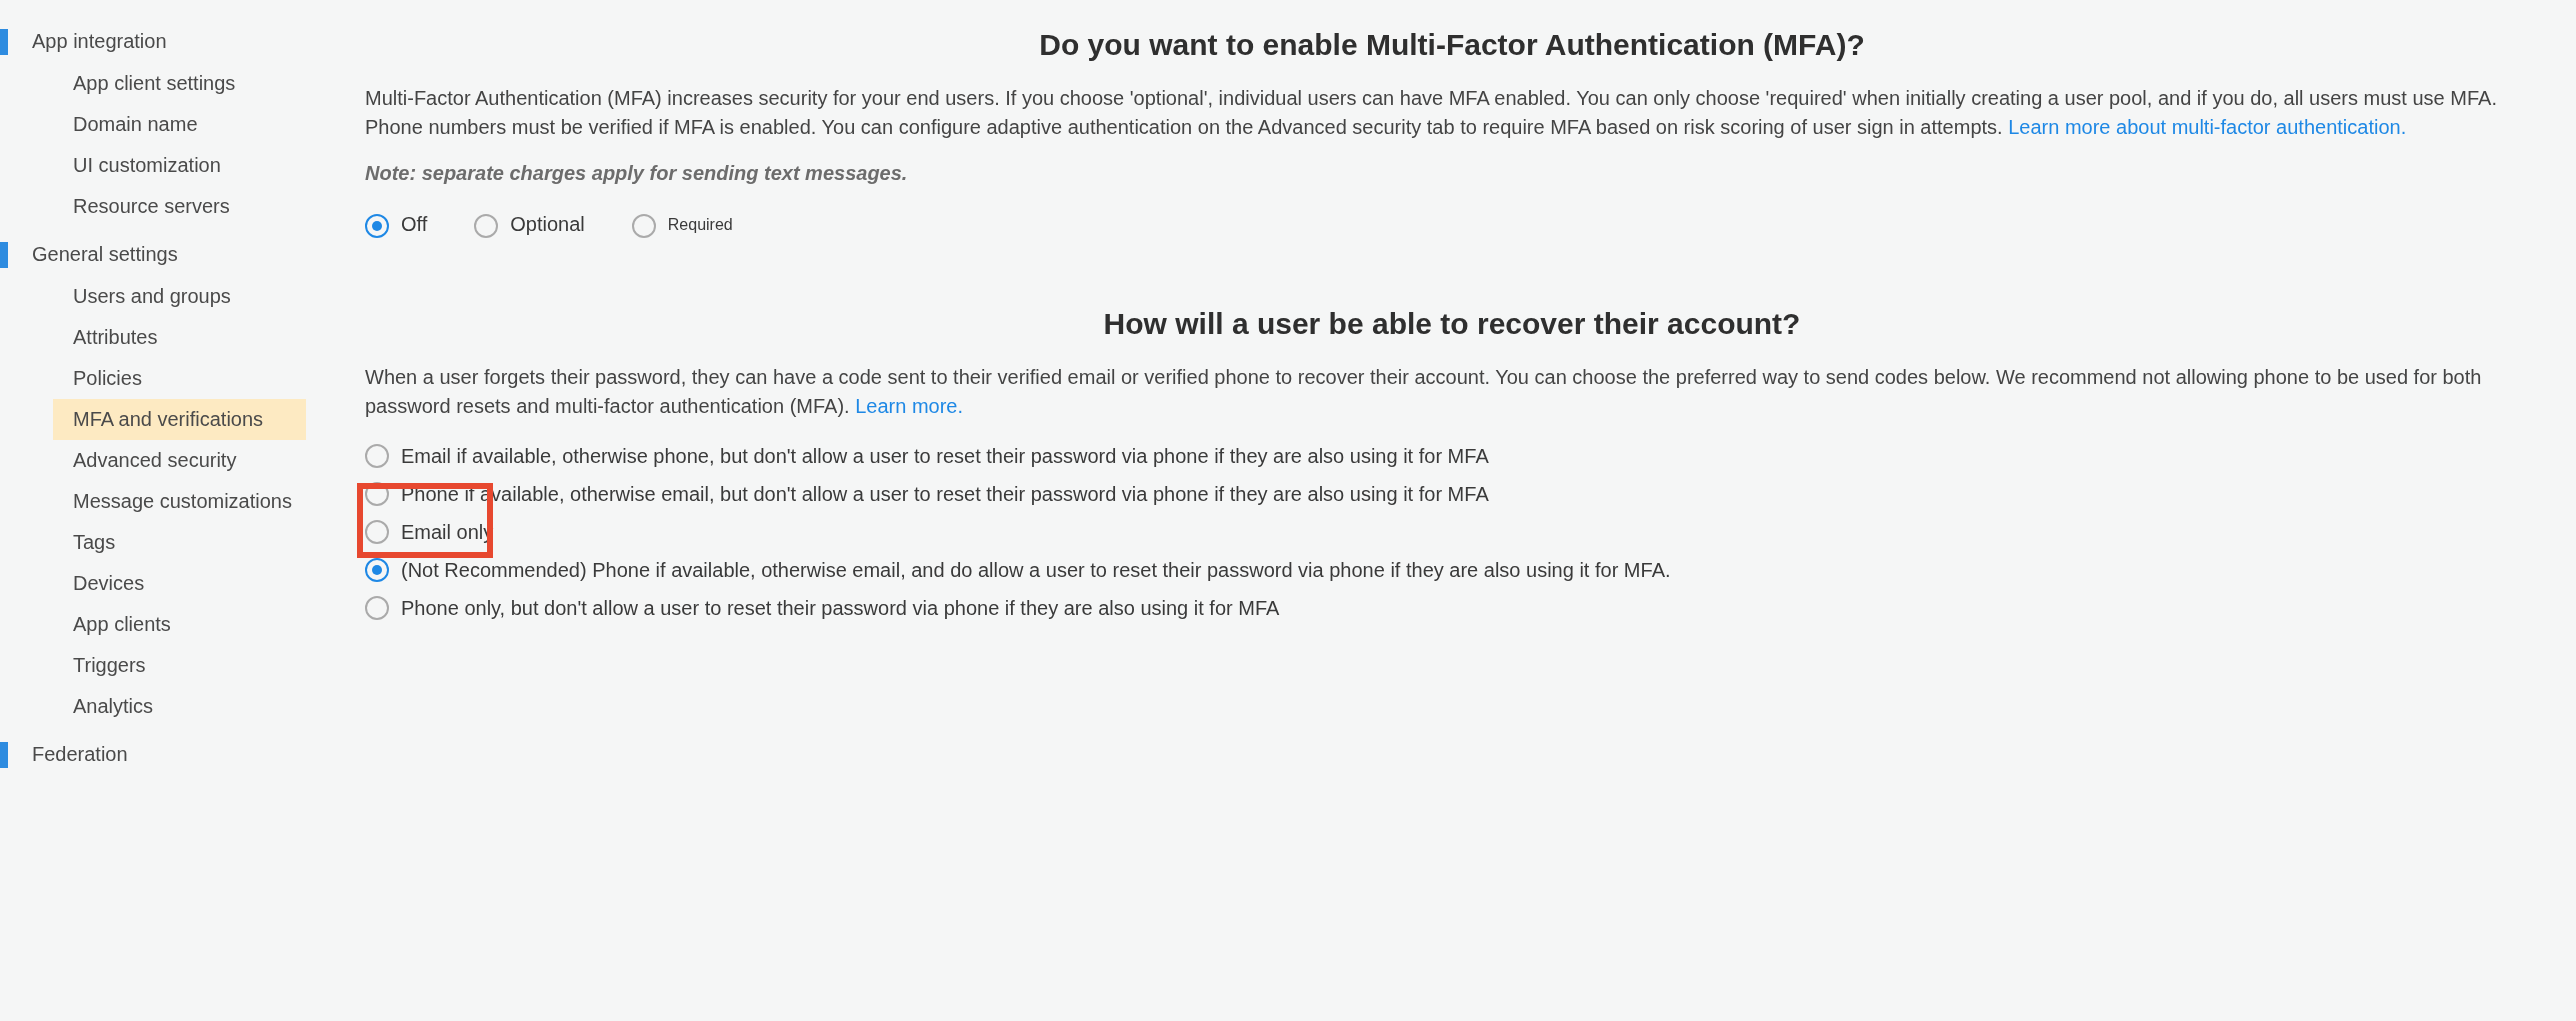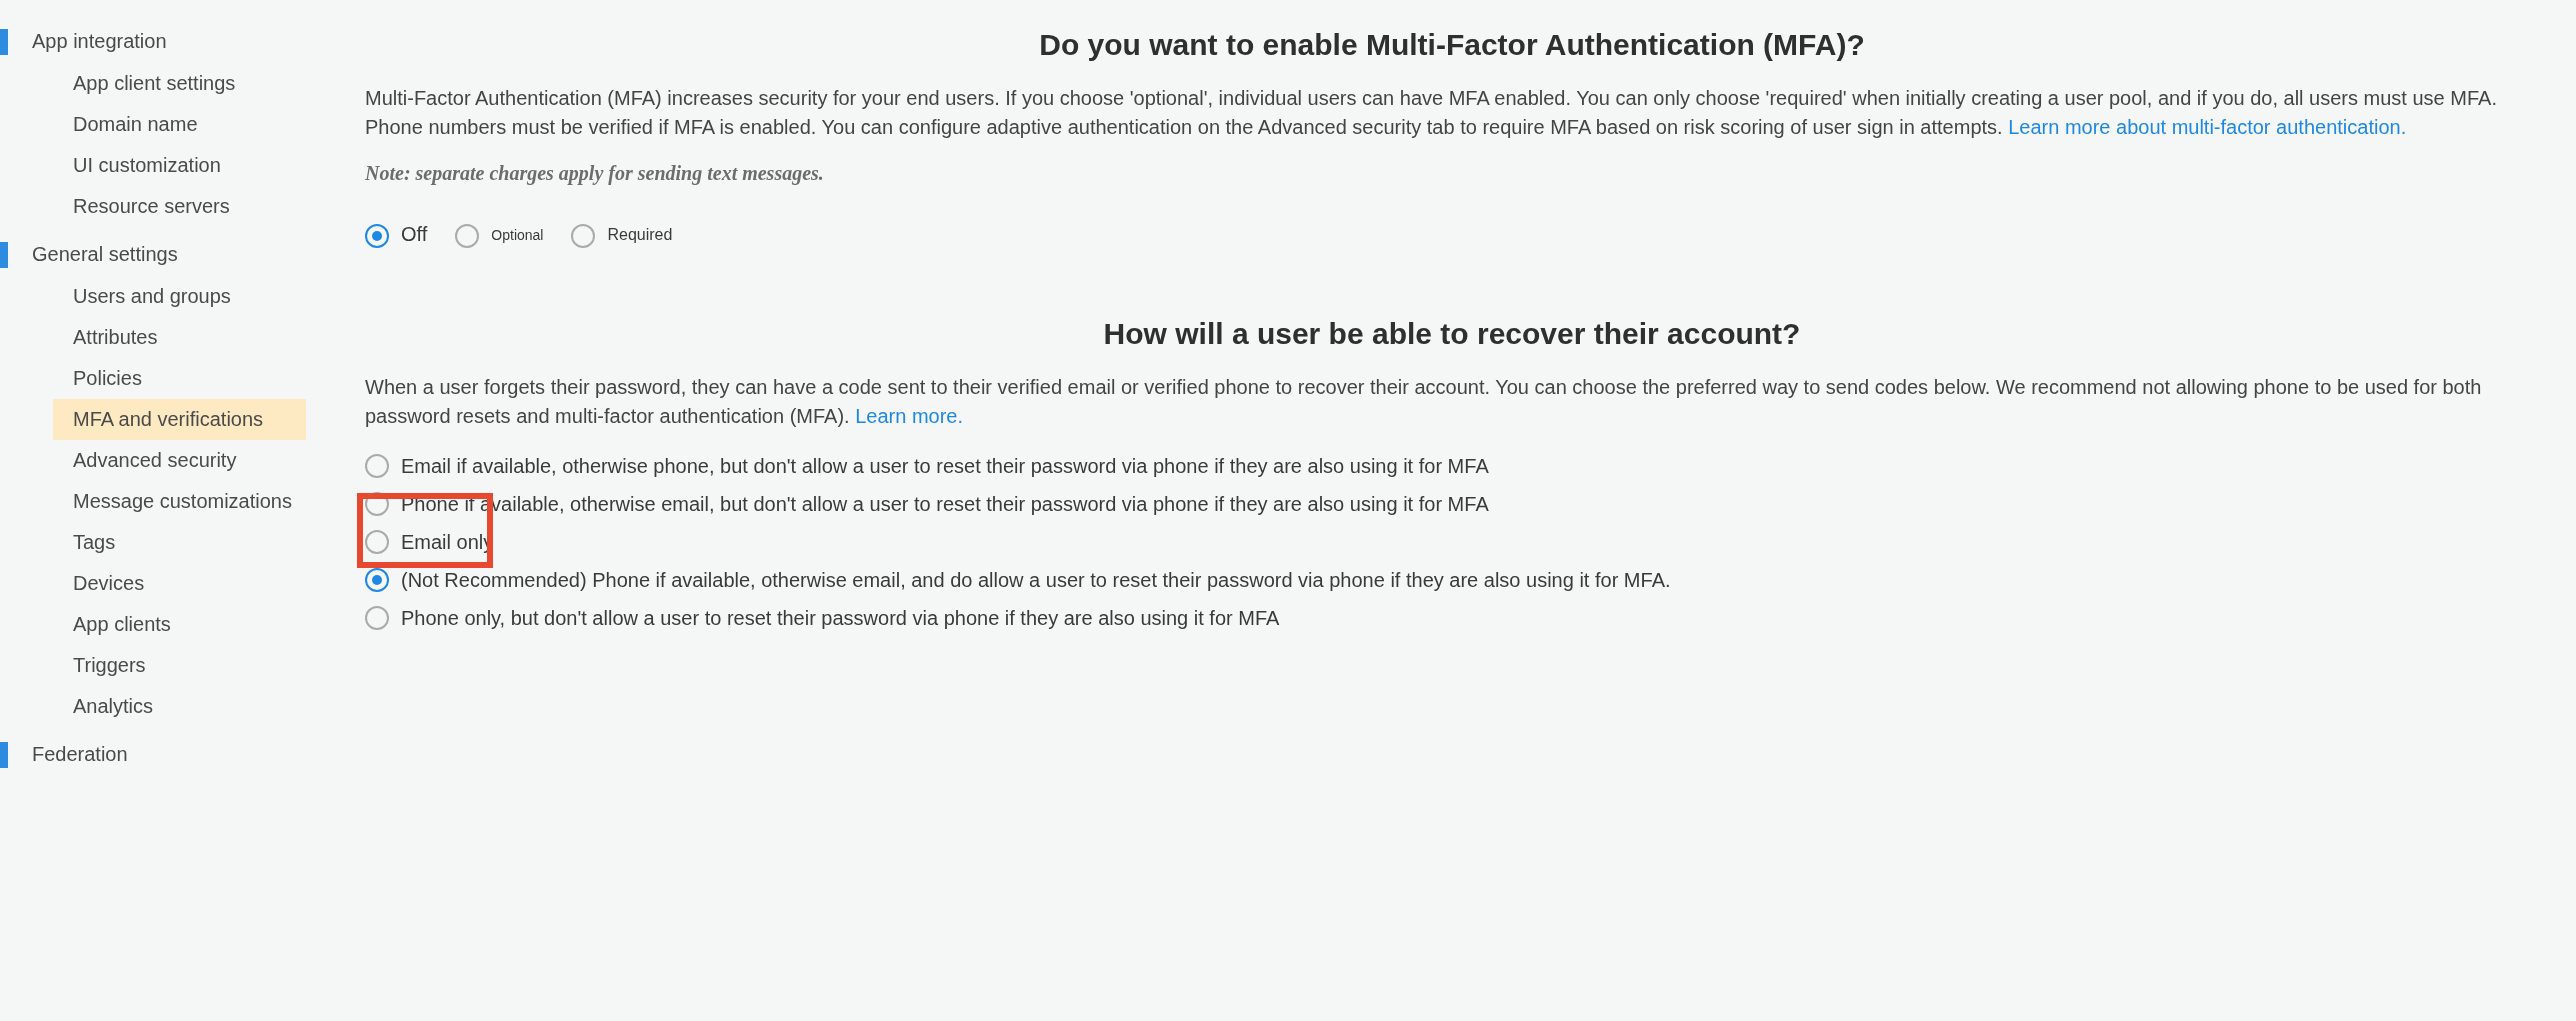--- a/index.html
+++ b/index.html
@@ -13,23 +13,23 @@
   .nav-heading{display:flex;align-items:center;height:43px;font-size:20px;color:#4a4a4a;cursor:pointer;}
   .nav-heading .marker{width:8px;height:26px;background:#2e8ce0;margin-right:24px;}
   .nav-sub{padding-left:73px;}
   .nav-sub .nav-item{height:41px;display:flex;align-items:center;font-size:20px;color:#4a4a4a;cursor:pointer;}
   .nav-sub .nav-item.active{background:#fdeac2;margin-left:-20px;padding-left:20px;}
 
   
   .main{flex:1;padding:0 37px 40px 59px;}
   h1{font-size:30px;font-weight:700;color:#2f2f2f;text-align:center;margin:28px 0 22px;}
   .p{font-size:20px;line-height:1.45;color:#444;margin:0 0 20px;}
-  .note{font-style:italic;font-weight:700;color:#6c6c6c;font-size:20px;margin-bottom:36px;font-family:Liberation Serif, serif;}
+  .note{font-style:italic;font-weight:700;color:#6c6c6c;font-size:20px;margin-bottom:26px;}
 
-  .radio-row{display:flex;align-items:center;gap:28px;margin-bottom:10px;}
+  .radio-row{display:flex;align-items:center;gap:47px;margin-bottom:10px;}
   .radio-list .opt{display:flex;align-items:flex-start;margin-bottom:8px;position:relative;}
   .radio-list .opt .label{font-size:20px;line-height:1.5;color:#3a3a3a;}
 
   .radio{width:20px;height:20px;border:2px solid #aaa;border-radius:50%;display:inline-flex;align-items:center;justify-content:center;margin-right:12px;flex-shrink:0;margin-top:3px;cursor:pointer;}
   .radio.selected{border-color:#1e88e5;}
   .radio.selected::after{content:"";width:10px;height:10px;background:#1e88e5;border-radius:50%;}
 
   .highlight-box{position:absolute;left:-8px;top:-34px;width:124px;height:63px;border:6px solid #e7482f;pointer-events:none;}
 
   h1.second{margin-top:69px;}
@@ -89,21 +89,21 @@
 
     <div class="note">Note: separate charges apply for sending text messages.</div>
 
     <div class="radio-row" id="mfa-radios">
         <div style="display: flex; align-items: center;">
           <span class="radio selected"></span>
           <span style="font-size: 20px;">Off</span>
         </div>
         <div style="display: flex; align-items: center;">
           <span class="radio"></span>
-          <span style="font-size: 14px;">Optional</span>
+          <span style="font-size: 20px;">Optional</span>
         </div>
         <div style="display: flex; align-items: center;">
           <span class="radio"></span>
           <span style="font-size: 16px;">Required</span>
         </div>
       </div>
 
     <h1 class="second">How will a user be able to recover their account?</h1>
 
     <div class="p">

